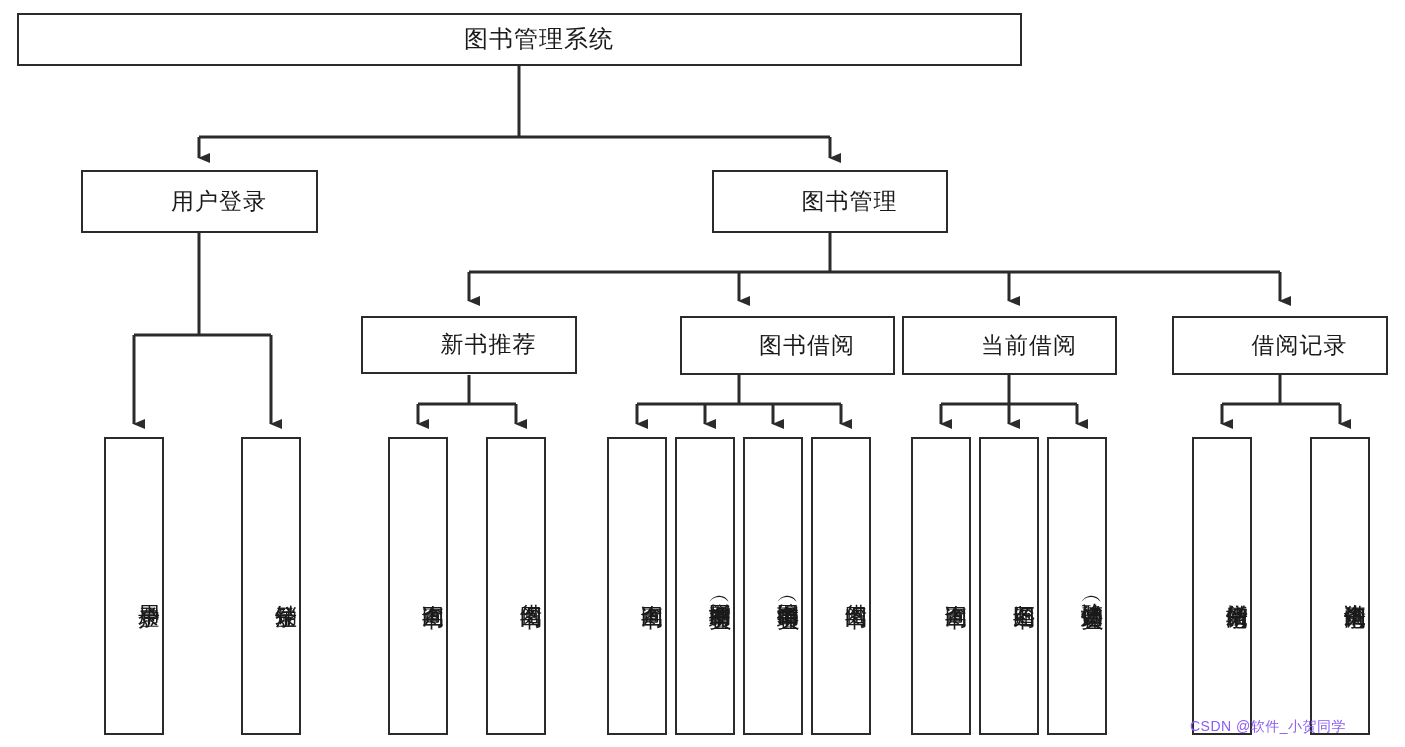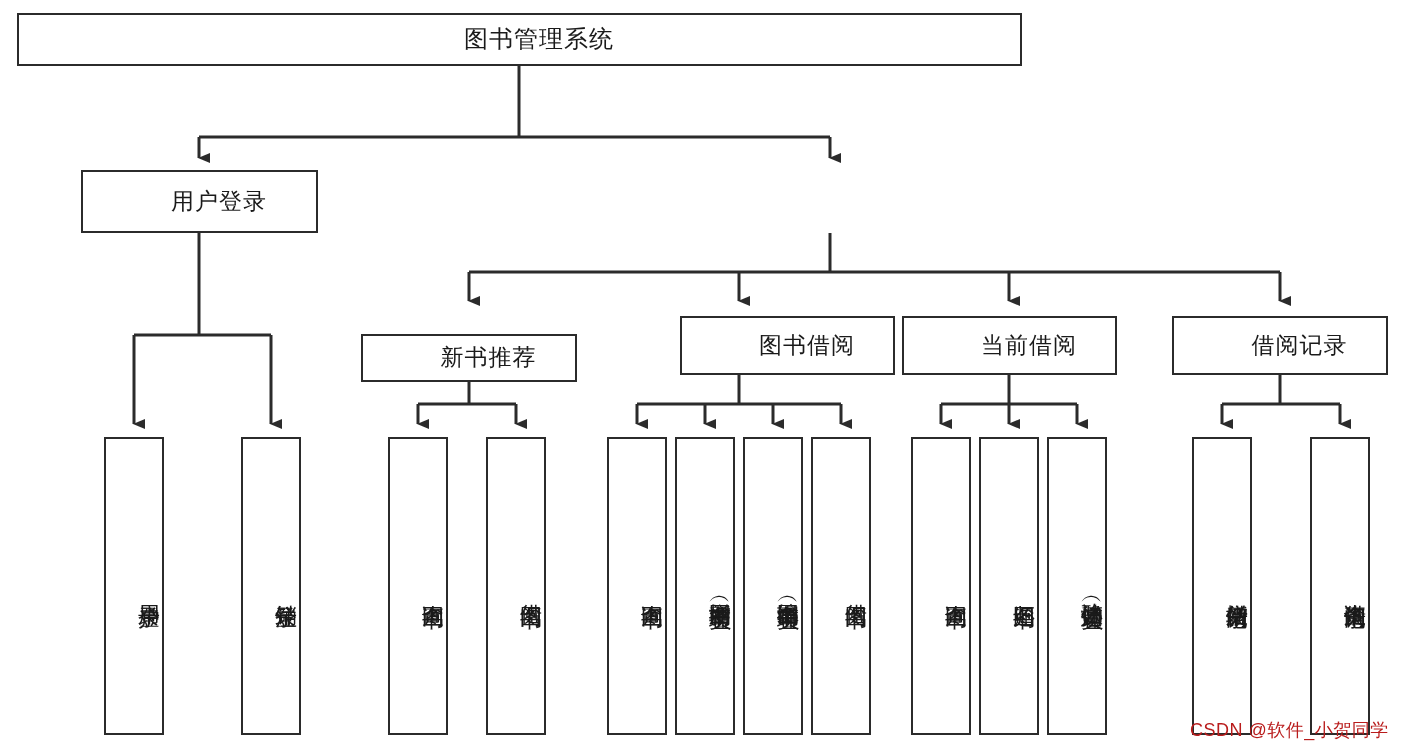--- a/index.html
+++ b/index.html
@@ -55,22 +55,22 @@
     padding-top: 6px;
   }
   .node.vert .vtext {
     writing-mode: vertical-rl;
     text-orientation: upright;
     display: block;
     white-space: nowrap;
   }
   .watermark {
     position: absolute;
-    font-size: 18px;
-    color: #b91c1c;
+    font-size: 14px;
+    color: #8b5cf6;
     white-space: nowrap;
     letter-spacing: 0.5px;
   }
 </style>
 </head>
 <body>
 
 <div id="canvas">
 
   <svg class="wires" viewBox="0 0 1405 747" xmlns="http://www.w3.org/2000/svg">
@@ -123,22 +123,25 @@
     </g>
   </svg>
 
   <div class="node horiz root" style="left:17px; top:13px; width:1005px; height:53px;">
     <span>图书管理系统</span>
   </div>
 
   <div class="node horiz" style="left:81px; top:170px; width:237px; height:63px;">
     <span>用户登录</span>
   </div>
+  <div class="node horiz" style="left:712px; top:170px; width:236px; height:63px;">
+    <span>图书管理</span>
+  </div>
 
-  <div class="node horiz" style="left:361px; top:316px; width:216px; height:48px;margin-top:18px;">
+  <div class="node horiz" style="left:361px; top:316px; width:216px; height:58px;">
     <span>新书推荐</span>
   </div>
   <div class="node horiz" style="left:632px; top:316px; width:215px; height:59px;margin-left:48px;">
     <span>图书借阅</span>
   </div>
   <div class="node horiz" style="left:902px; top:316px; width:215px; height:59px;">
     <span>当前借阅</span>
   </div>
   <div class="node horiz" style="left:1172px; top:316px; width:216px; height:59px;align-items:center;">
     <span>借阅记录</span>

